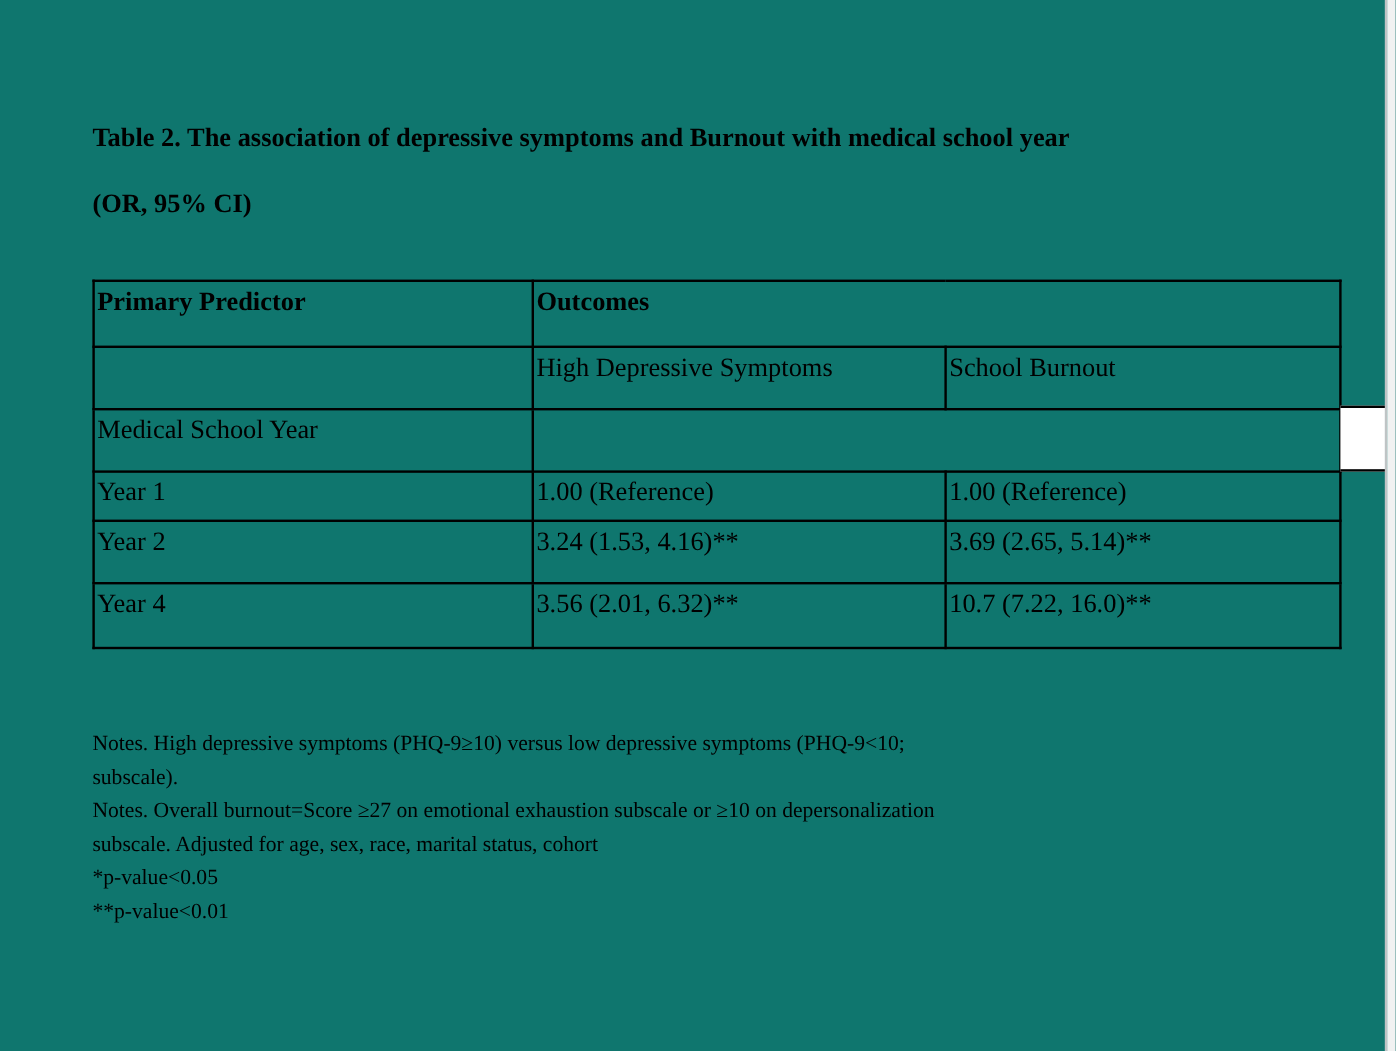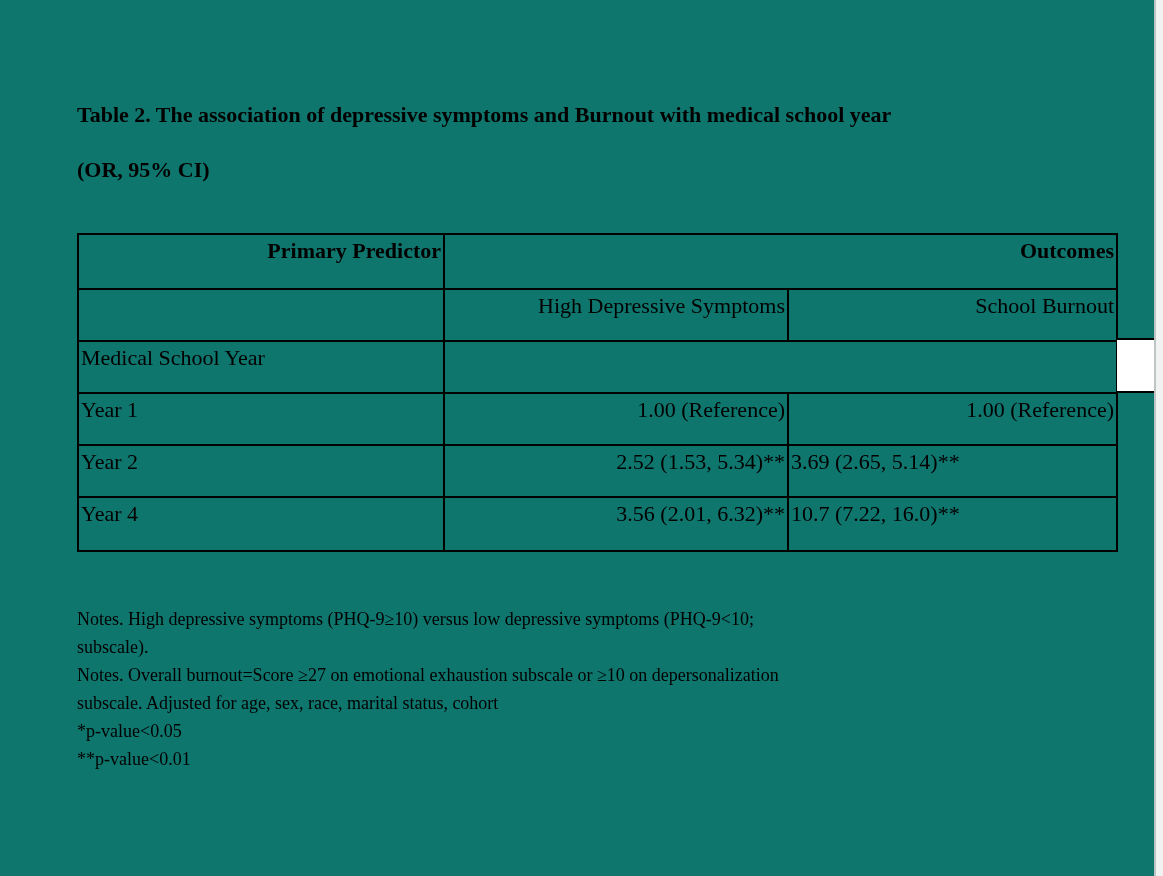--- a/index.html
+++ b/index.html
@@ -36,21 +36,21 @@
   table.results td {
     border: 2px solid #000000;
     vertical-align: top;
     padding: 2px 2px 0 2px;
     overflow: hidden;
   }
   .col1 { width: 366px; }
   .col2 { width: 344px; }
   .col3 { width: 329px; }
   td.bold { font-weight: bold; }
-  td.center { text-align: right; border-radius: 15px; }
+  td.center { text-align: left; border-radius: 15px; }
   td.indent { padding-left: 86px; }
   td.pad-left-sm { padding-left: 4px; }
   td.pad-left-md { padding-left: 9px; }
 
   .overflow-cell {
     position: absolute;
     left: 1117px;
     top: 338px;
     width: 38px;
     height: 55px;
@@ -103,28 +103,28 @@
     </tr>
     <tr style="height:52px;">
       <td class="col1"></td>
       <td class="col2 center">High Depressive Symptoms</td>
       <td class="col3 center">School Burnout</td>
     </tr>
     <tr style="height:52px;">
       <td class="col1 pad-left-sm">Medical School Year</td>
       <td colspan="2"></td>
     </tr>
-    <tr style="height:52px;">
+    <tr style="height:41px;">
       <td class="col1 indent">Year 1</td>
       <td class="col2 center">1.00 (Reference)</td>
       <td class="col3 center">1.00 (Reference)</td>
     </tr>
     <tr style="height:52px;">
       <td class="col1 indent">Year 2</td>
-      <td class="col2 center">2.52 (1.53, 5.34)**</td>
+      <td class="col2 center">3.24 (1.53, 4.16)**</td>
       <td class="col3 pad-left-md">3.69 (2.65, 5.14)**</td>
     </tr>
     <tr style="height:54px;">
       <td class="col1 indent">Year 4</td>
       <td class="col2 center">3.56 (2.01, 6.32)**</td>
       <td class="col3 pad-left-md">10.7 (7.22, 16.0)**</td>
     </tr>
   </tbody>
     </table>
 

